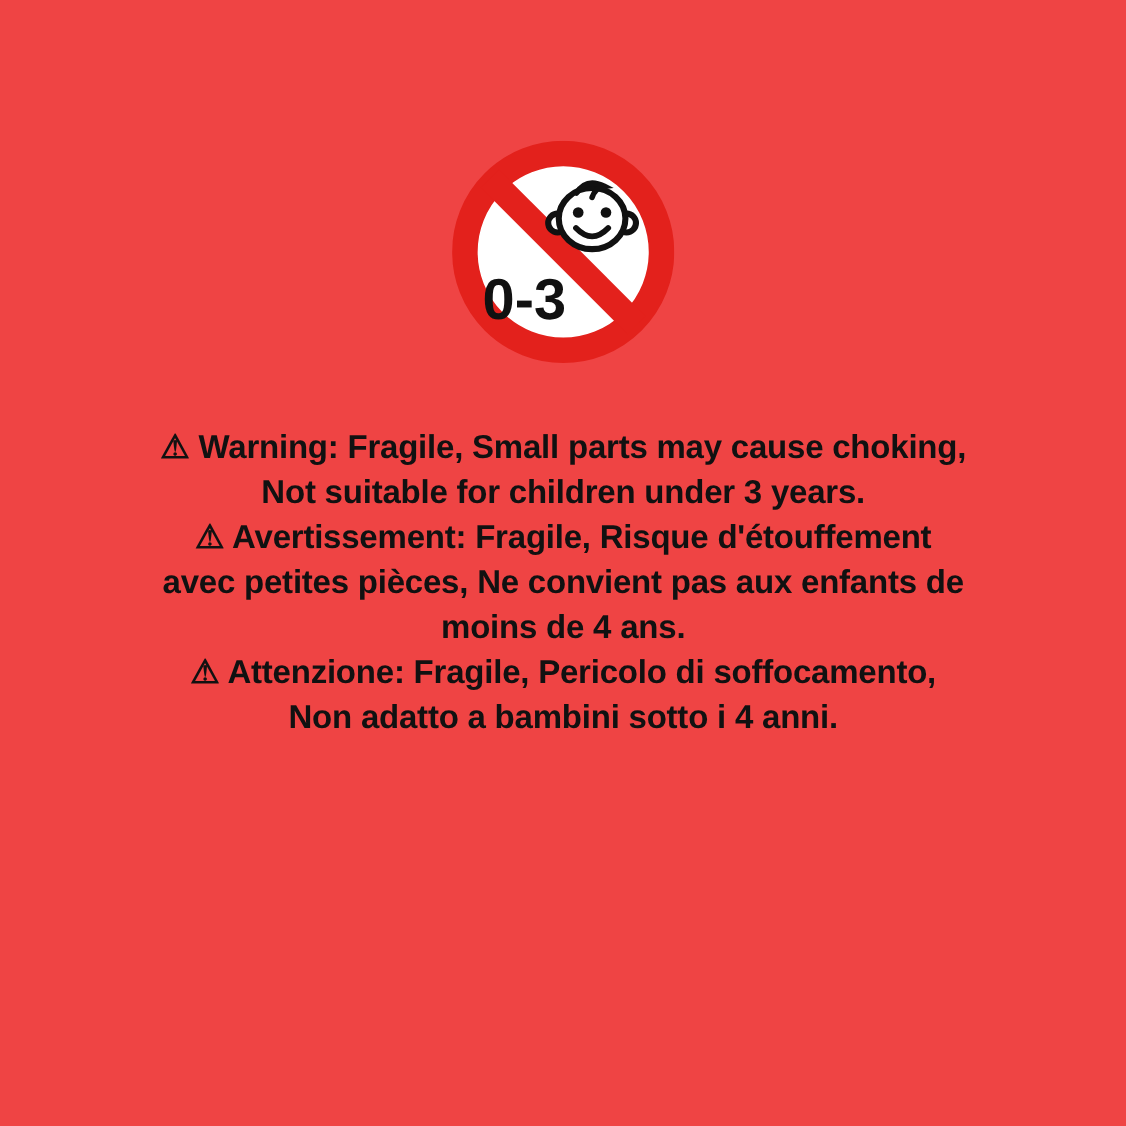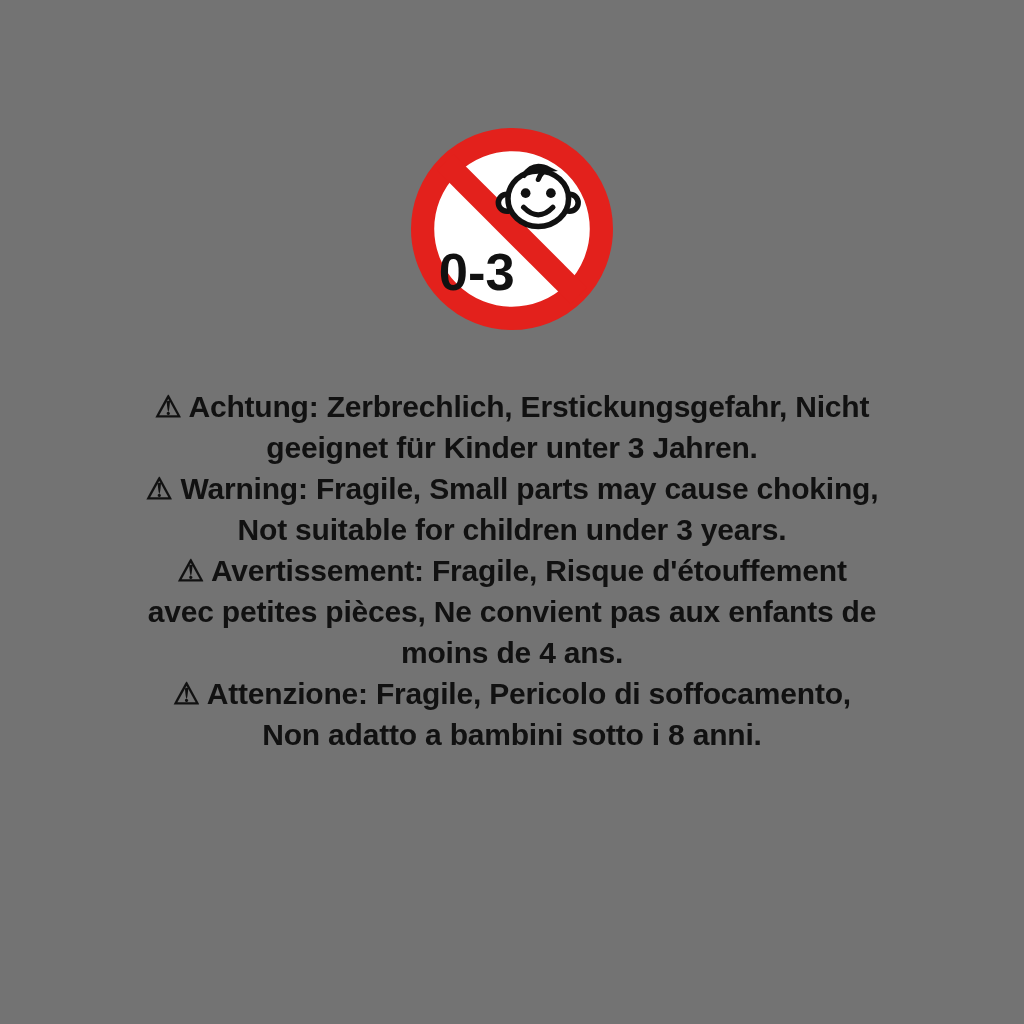--- a/index.html
+++ b/index.html
@@ -4,21 +4,21 @@
 <style>
   html, body {
     margin: 0;
     padding: 0;
     background: #ffffff;
   }
   .canvas {
     position: relative;
     width: 1024px;
     height: 1024px;
-    background: #737373;
+    background: #ef4444;
     overflow: hidden;
     font-family: "Liberation Sans", sans-serif;
   }
   .icon-wrap {
     position: absolute;
     top: 128px;
     left: 50%;
     transform: translateX(-50%);
     width: 202px;
     height: 202px;
@@ -70,24 +70,22 @@
         <ellipse cx="126" cy="70" rx="30" ry="27.5"></ellipse>
         <path d="M 112 47 Q 121 33 137 41 Q 129 42 126 51" fill="none" stroke-width="5" stroke-linecap="round"></path>
         <circle cx="113.5" cy="64.5" r="4.8" fill="#111111" stroke="none"></circle>
         <circle cx="138.5" cy="64.5" r="4.8" fill="#111111" stroke="none"></circle>
         <path d="M 111.5 78.5 Q 126 93.5 140.5 78.5" fill="none" stroke-width="5.2" stroke-linecap="round"></path>
       </g>
     </svg>
   </div>
 
   <div class="warnings-block">
-    <p class="warning-text">⚠ Achtung: Zerbrechlich, Erstickungsgefahr, Nicht
-geeignet für Kinder unter 3 Jahren.</p>
     <p class="warning-text">⚠ Warning: Fragile, Small parts may cause choking,
 Not suitable for children under 3 years.</p>
     <p class="warning-text">⚠ Avertissement: Fragile, Risque d'étouffement
 avec petites pièces, Ne convient pas aux enfants de
 moins de 4 ans.</p>
     <p class="warning-text">⚠ Attenzione: Fragile, Pericolo di soffocamento,
-Non adatto a bambini sotto i 8 anni.</p>
+Non adatto a bambini sotto i 4 anni.</p>
   </div>
 
 </div>
 
 </body></html>

